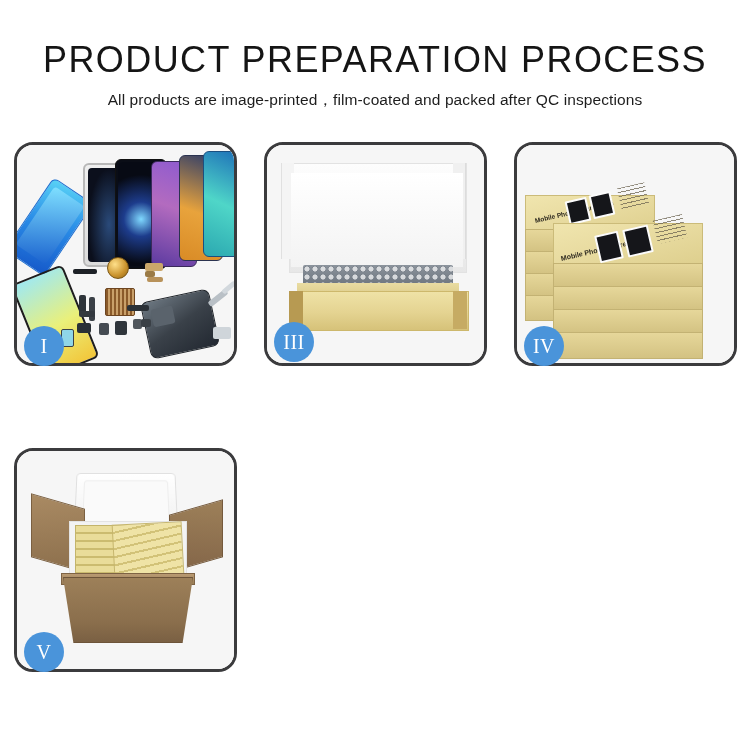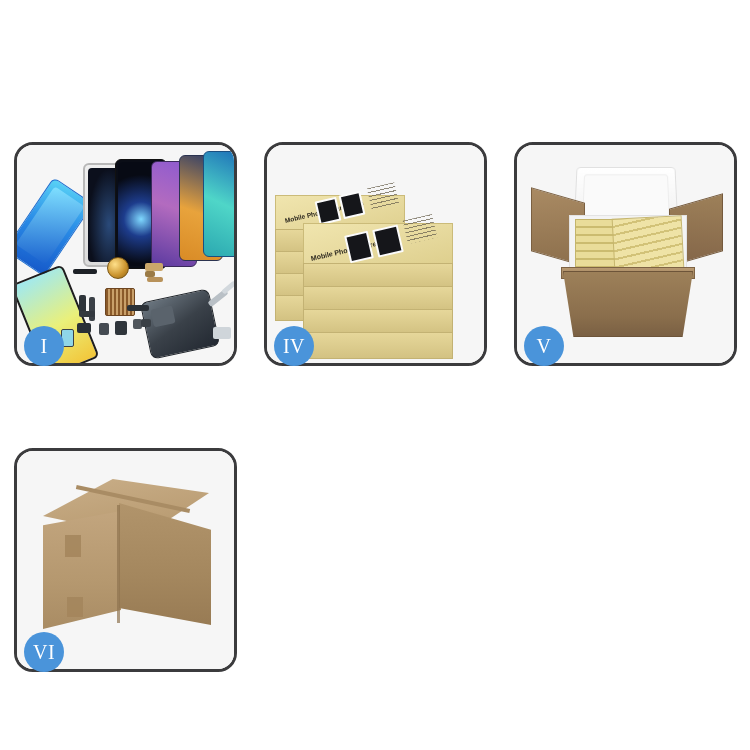--- a/index.html
+++ b/index.html
@@ -369,20 +369,24 @@
   .p6-edge {
     position:absolute; left:100px; top:54px; width:3px; height:118px;
     background:#8f7350; opacity:.7;
   }
 </style>
 </head>
 <body>
 
 <div class="page">
 
+  <div class="header">
+    <div class="title">PRODUCT PREPARATION PROCESS</div>
+    <div class="subtitle">All products are image-printed，film-coated and packed after QC inspections</div>
+  </div>
 
   <div class="grid">
 
     <div class="panel">
       <div class="panel-clip">
         <div class="scene">
           <div class="ph p1-a"></div>
           <div class="ph p1-b"></div>
           <div class="ph p1-c"></div>
           <div class="ph p1-d"></div>
@@ -408,20 +412,34 @@
           <div class="dot p1-s14"></div>
           <div class="dot p1-s15"></div>
           <div class="dot p1-s16"></div>
           <div class="dot p1-s17"></div>
         </div>
       </div>
       <div class="badge">I</div>
     </div>
 
 
+    <div class="panel">
+      <div class="panel-clip">
+        <div class="p3-lid"></div>
+        <div class="p3-lid-l"></div>
+        <div class="p3-lid-r"></div>
+        <div class="p3-foam"></div>
+        <div class="p3-bubble"></div>
+        <div class="p3-inner"></div>
+        <div class="p3-front"></div>
+        <div class="p3-endl"></div>
+        <div class="p3-endr"></div>
+      </div>
+      <div class="badge up">III</div>
+    </div>
 
     <div class="panel">
       <div class="panel-clip">
         <div class="stack">
 
           <div class="bx" style="left:0px;top:28px;width:128px;height:40px;">
             <div class="top"></div>
           </div>
           <div class="bx" style="left:0px;top:62px;width:128px;height:96px;">
             <div class="side" style="top:0;height:22px;"></div>
@@ -459,27 +477,15 @@
         <div class="p5-flapr"></div>
         <div class="p5-inner"></div>
         <div class="p5-yellow"></div>
         <div class="p5-yellow2"></div>
         <div class="p5-rim"></div>
         <div class="p5-body"></div>
       </div>
       <div class="badge">V</div>
     </div>
 
-    <div class="panel">
-      <div class="panel-clip">
-        <div class="p6-top"></div>
-        <div class="p6-seam"></div>
-        <div class="p6-left"></div>
-        <div class="p6-right"></div>
-        <div class="p6-edge"></div>
-        <div class="p6-tape1"></div>
-        <div class="p6-tape2"></div>
-      </div>
-      <div class="badge">VI</div>
-    </div>
 
   </div>
 </div>
 
 </body></html>

